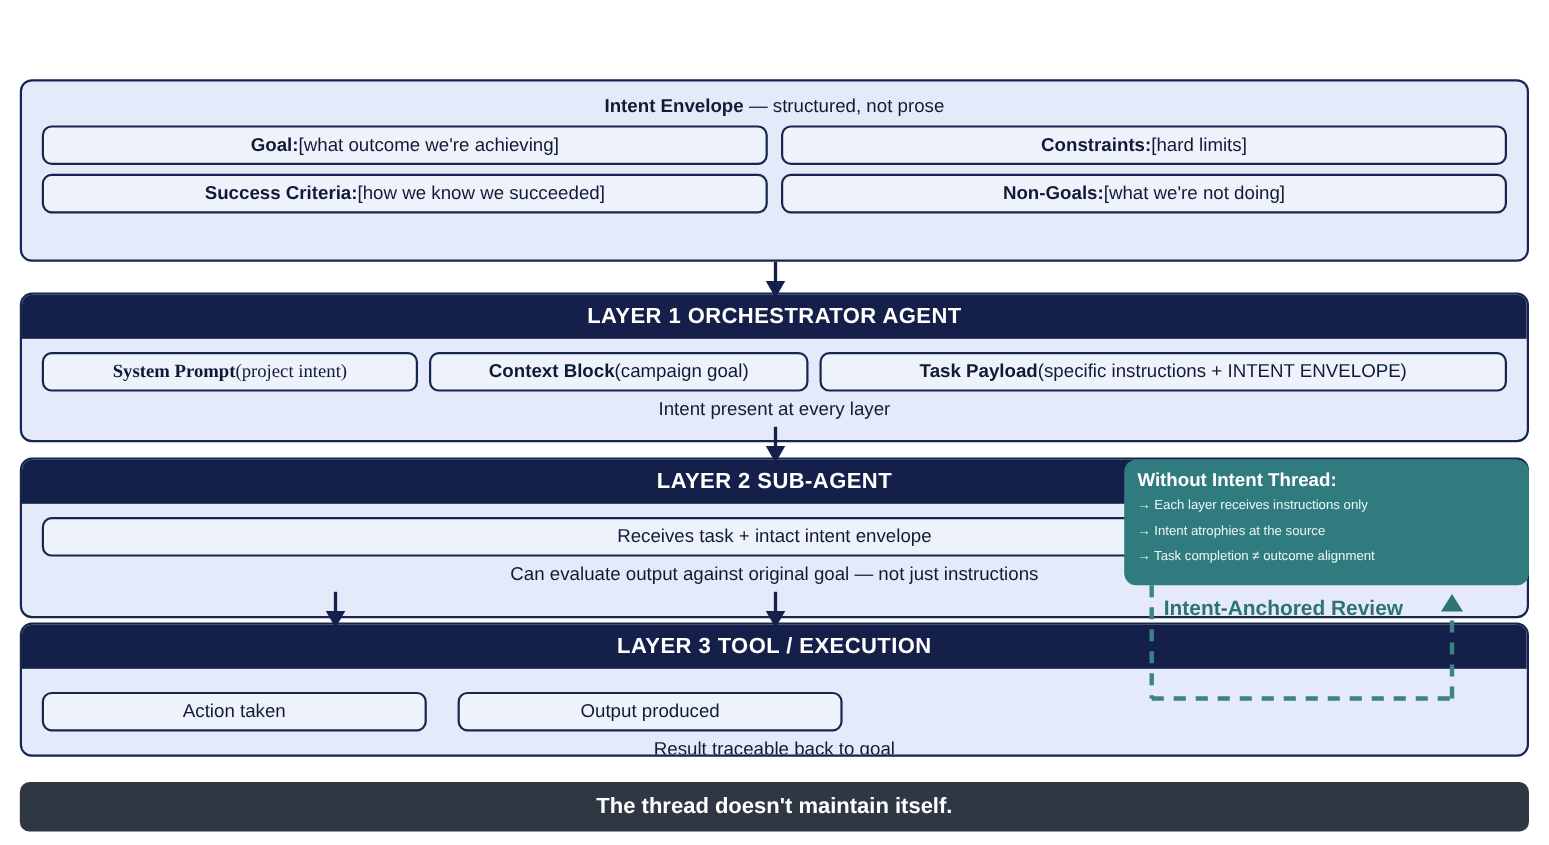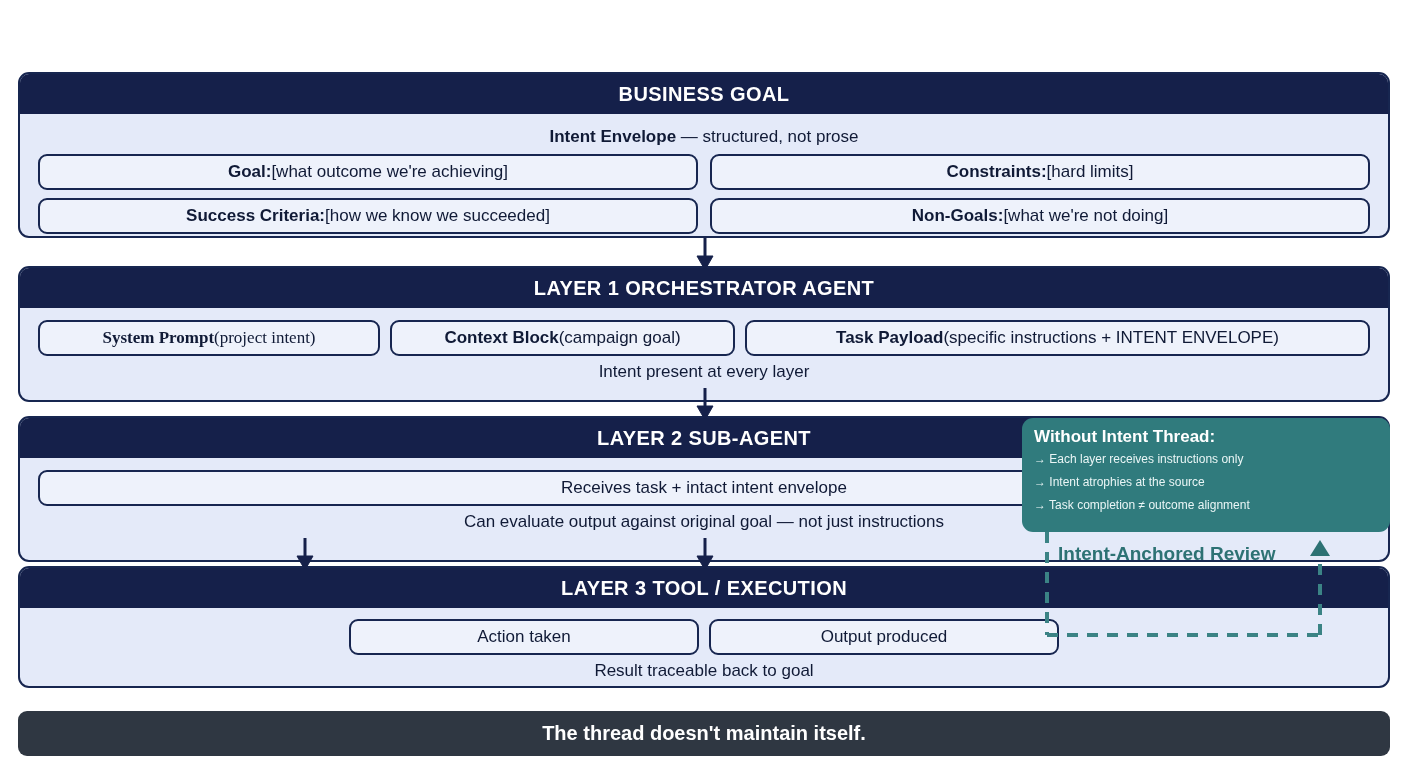--- a/index.html
+++ b/index.html
@@ -108,23 +108,22 @@
   }
 
   
   #layer2 { top: 416px; height: 146px; }
   .full-pill { margin-top: 4px; }
 
   
   #layer3 { top: 566px; height: 122px; }
   .row-l3 {
     display: flex;
-    gap: 10px;
-    justify-content: center;
-    margin-top: 3px;
+    gap: 28px;
+    margin-top: 13px;
   }
   .row-l3 .pill { width: 350px; }
 
   
   #footer {
     position: absolute;
     left: 18px;
     top: 711px;
     width: 1372px;
     height: 45px;
@@ -187,23 +186,20 @@
   #arrows-svg { z-index: 4; }
   #dash-svg   { z-index: 5; }
 </style>
 </head>
 <body>
 
 <div id="page">
 
 
   <div class="layer" id="business-goal">
-    <div class="layer-head">
-      <span class="layer-head-text">BUSINESS GOAL</span>
-    </div>
     <div class="layer-body">
       <div class="caption-line">
         <b>Intent Envelope</b><span> — structured, not prose</span>
       </div>
       <div class="grid2">
         <div class="pill">
           <b>Goal:</b>
             <span> [what outcome we're achieving]</span>
         </div>
         <div class="pill">

